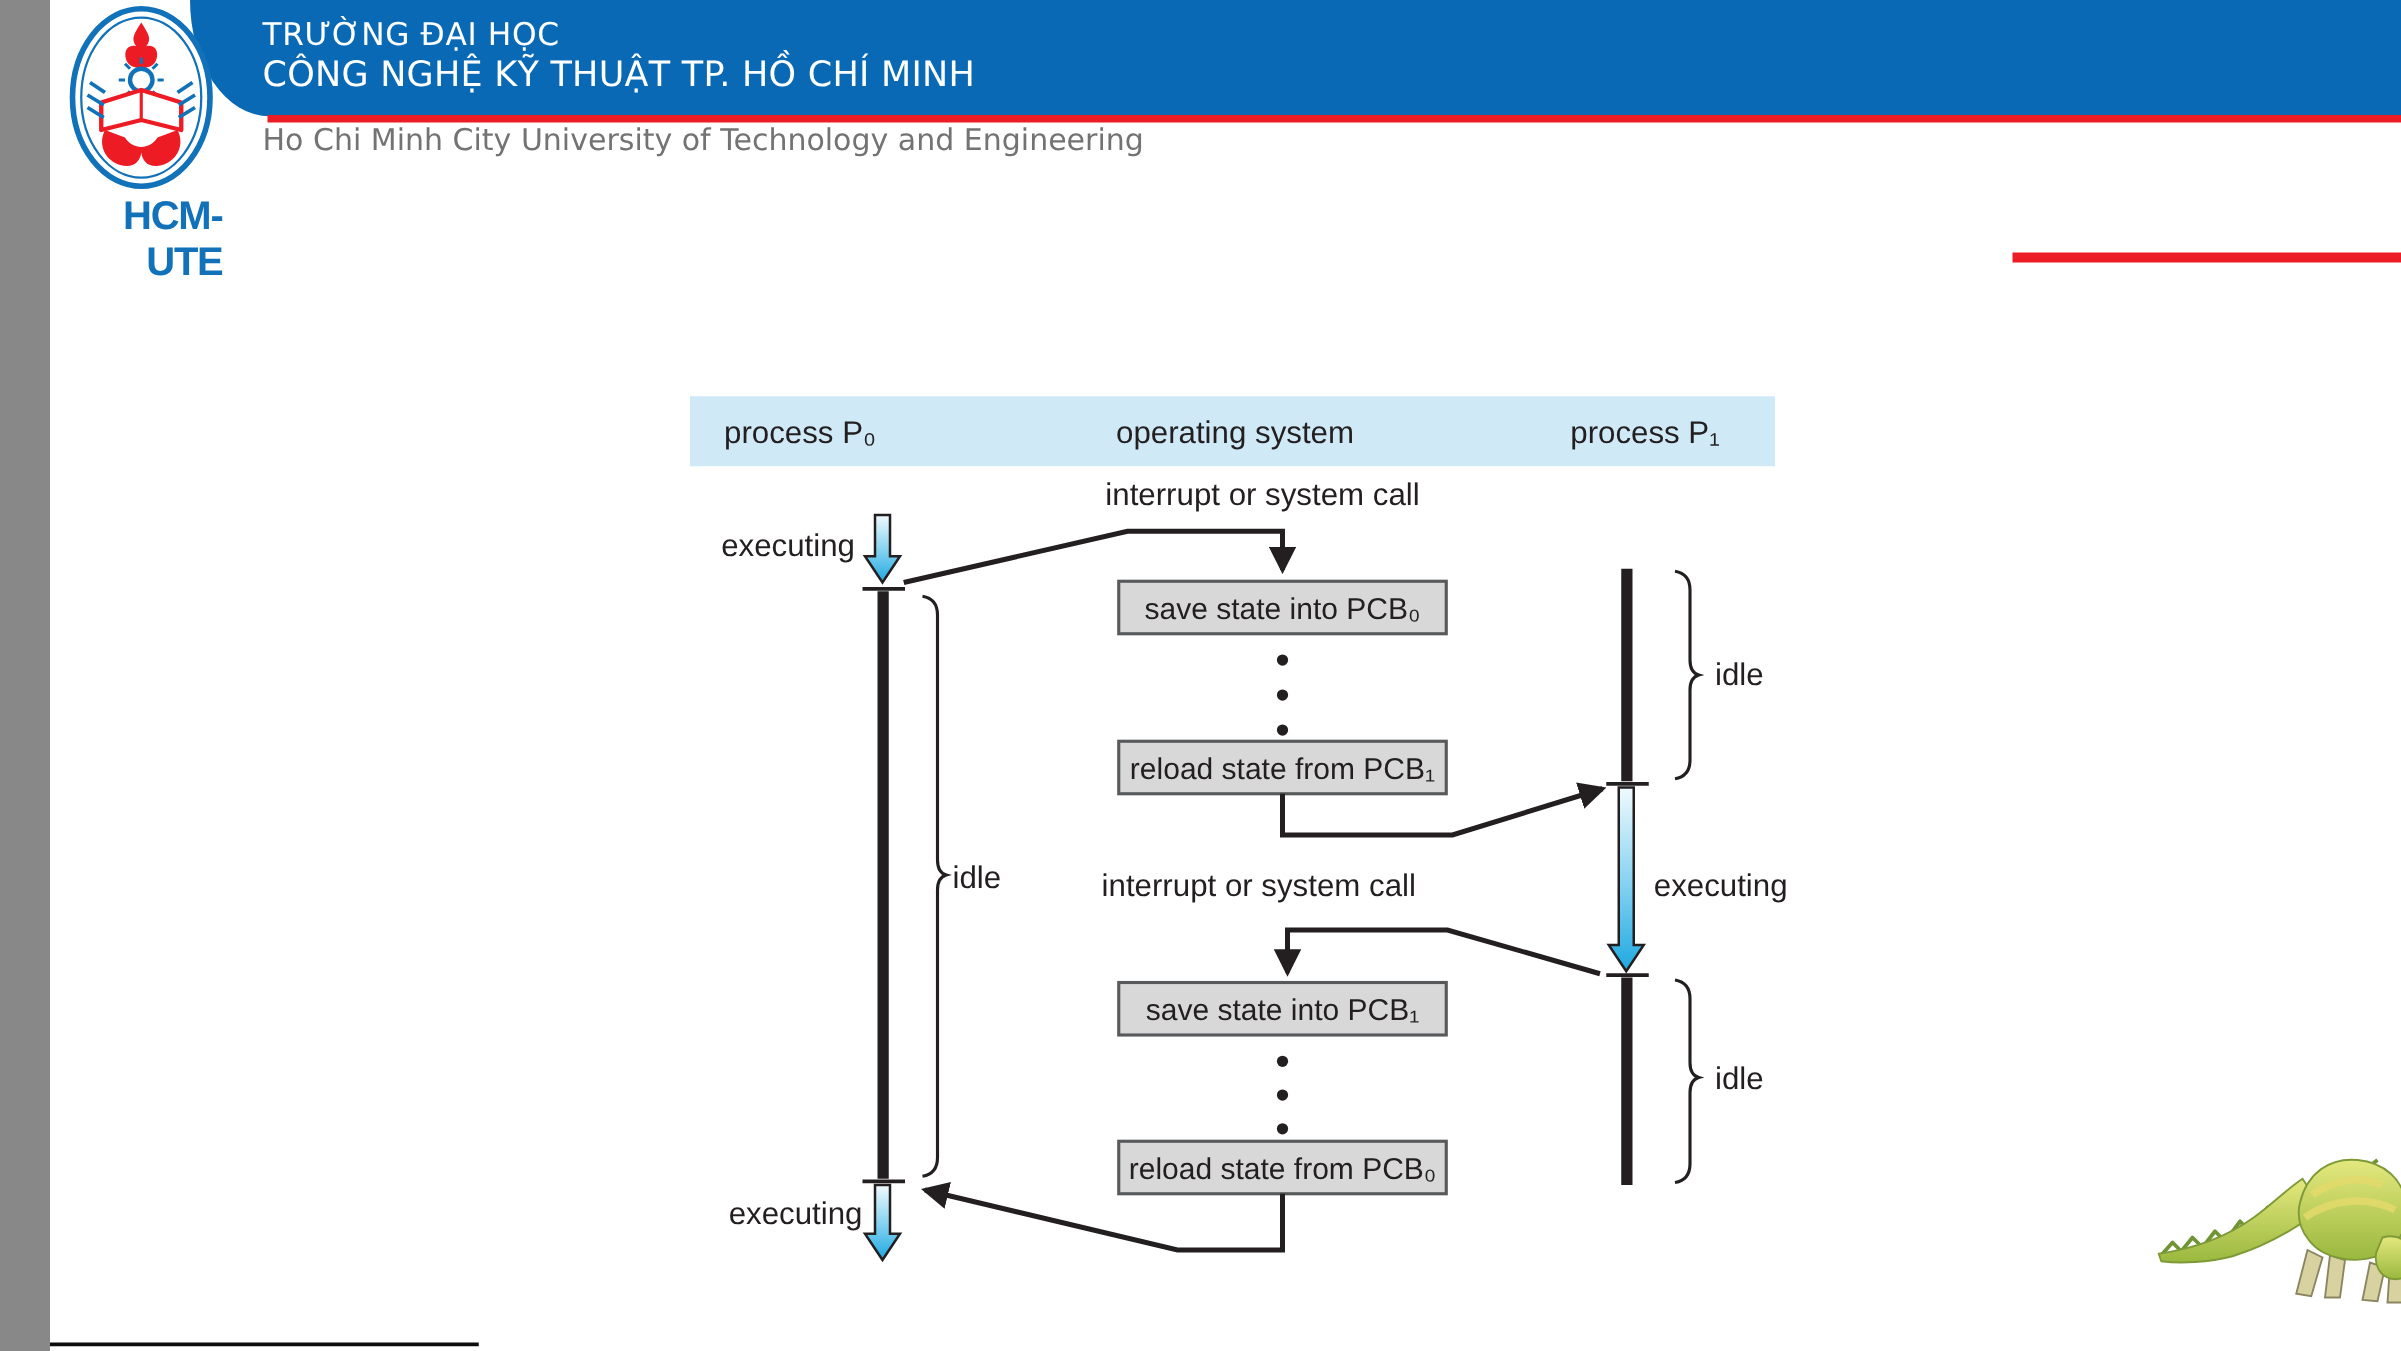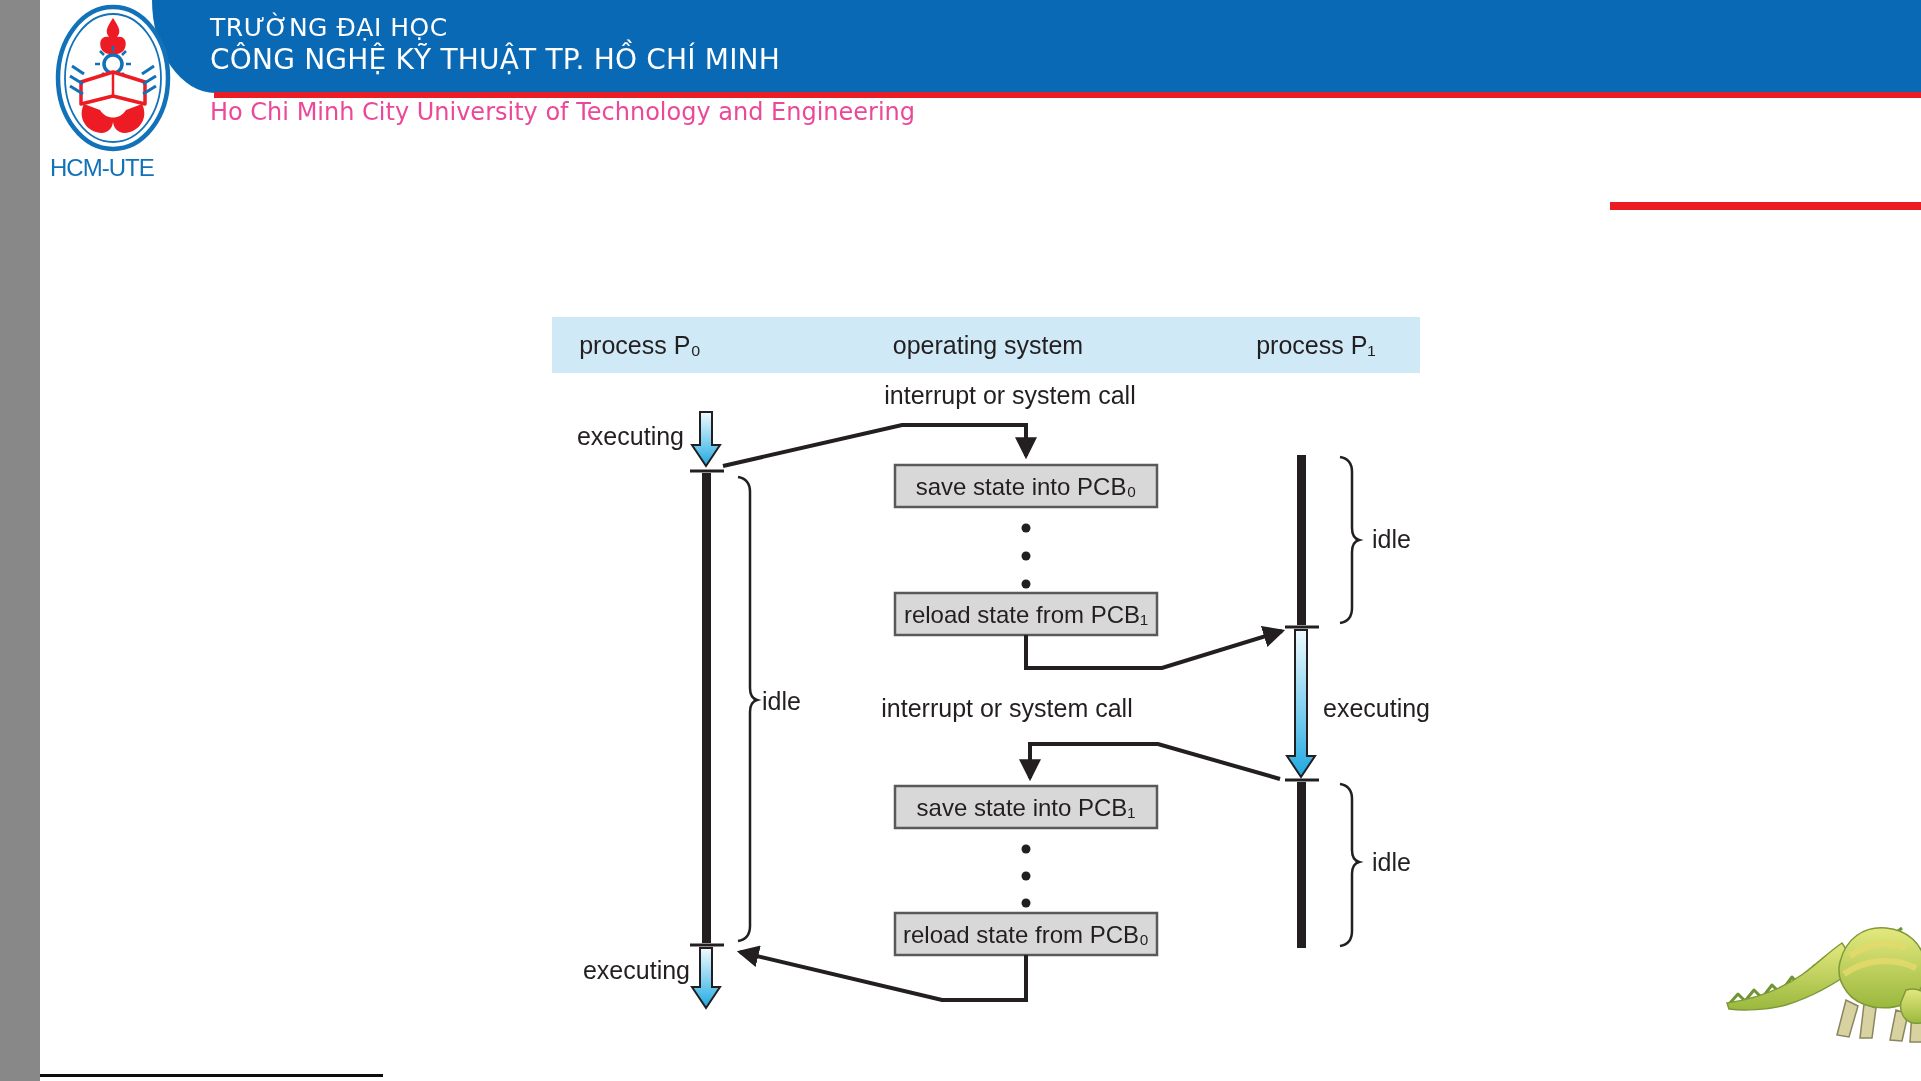--- a/index.html
+++ b/index.html
@@ -6,25 +6,25 @@
   .slide{position:relative;width:1921px;height:1081px;background:#ffffff;overflow:hidden;
          font-family:"Liberation Sans","DejaVu Sans",sans-serif;margin-left:40px;}
   
   .banner{position:absolute;left:112px;top:0;right:0;height:93px;background:#0969b4;
           border-bottom-left-radius:65px 95px;}
   .banner-line1{position:absolute;left:170px;top:13px;color:#ffffff;font-size:25px;
                 letter-spacing:.5px;font-family:"DejaVu Sans","Liberation Sans",sans-serif;}
   .banner-line2{position:absolute;left:170px;top:43px;color:#ffffff;font-size:28px;font-weight:400;
                 letter-spacing:.2px;font-family:"DejaVu Sans","Liberation Sans",sans-serif;}
   .red-divider{position:absolute;left:174px;top:92px;right:0;height:6px;background:#ec1c24;}
-  .uni-en{position:absolute;left:170px;top:98px;color:#ec4899;font-size:24px;
+  .uni-en{position:absolute;left:170px;top:98px;color:#737373;font-size:24px;
           font-family:"DejaVu Sans","Liberation Sans",sans-serif;}
   .logo-wrap{position:absolute;left:14px;top:4px;width:118px;height:150px;}
-  .logo-caption{position:absolute;left:10px;top:154px;width:128px;text-align:left;
-                color:#1272b9;font-size:24px;font-weight:400;letter-spacing:-1px;}
+  .logo-caption{position:absolute;left:10px;top:154px;width:128px;text-align:right;
+                color:#1272b9;font-size:32px;font-weight:700;letter-spacing:-1px;}
   .right-red-bar{position:absolute;left:1570px;top:202px;width:351px;height:8px;background:#ec1c24;}
   .footer-rule{position:absolute;left:0;top:1074px;width:343px;height:3px;background:#0d0d0d;}
   .figure{position:absolute;left:0;top:0;}
   svg text{font-family:"Liberation Sans","DejaVu Sans",sans-serif;fill:#231f20;}
 </style>
 </head>
 <body>
 
 <div class="slide">
 

